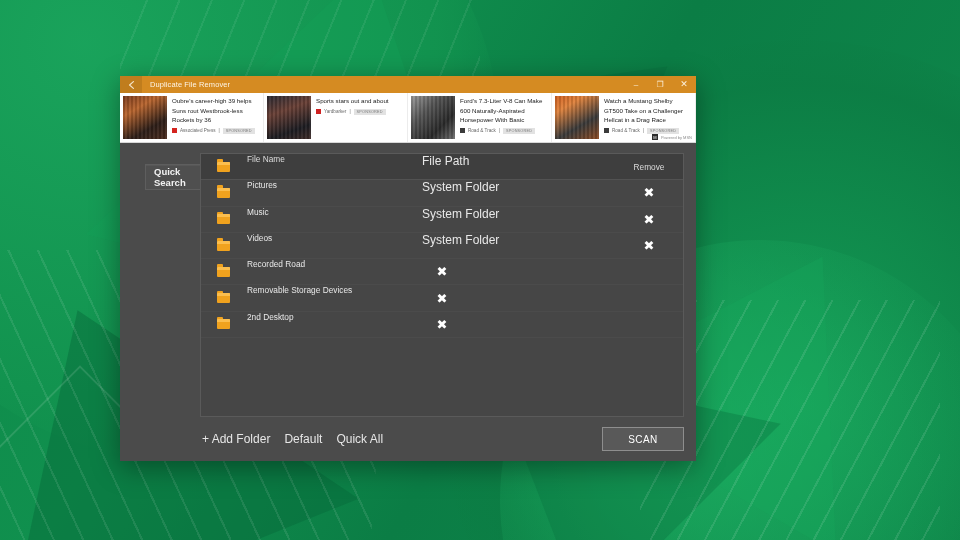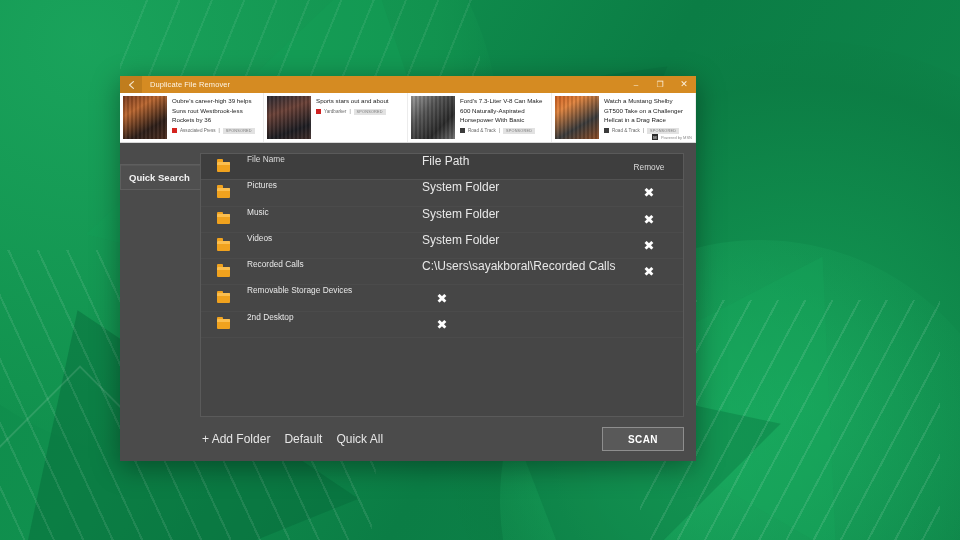--- a/index.html
+++ b/index.html
@@ -183,20 +183,21 @@
   }
   #quick-search-tab {
     height: 26px;
     background: #4f4f4f;
     border: 1px solid #5e5e5e;
     border-right: none;
     display: flex; align-items: center;
     padding-left: 8px;
     color: #f2f2f2; font-size: 9.5px; font-weight: bold;
     box-shadow: inset 0 1px 0 rgba(255,255,255,.05);
+    margin-left: 25px;
   }
 
   #main-panel { flex: 1 1 auto; min-width: 0; display: flex; flex-direction: column; padding: 10px 12px 0 0; }
 
   #table-card {
     flex: 1 1 auto;
     background: #464646;
     border: 1px solid #5a5a5a;
     display: flex; flex-direction: column;
     min-height: 0;
@@ -250,21 +251,21 @@
   }
   .foot-link {
     font-size: 12px; color: #e6e6e6; margin-right: 14px; white-space: nowrap;
   }
   #scan-button {
     margin-left: auto;
     width: 82px; height: 24px;
     background: #595959;
     border: 1px solid #8e8e8e;
     display: flex; align-items: center; justify-content: center;
-    color: #ffffff; font-size: 10px; font-weight: bold; letter-spacing: .4px;
+    color: #ffffff; font-size: 10px; font-weight: normal; letter-spacing: .4px;
   }
 </style>
 </head>
 <body>
 
 <div id="desktop">
   <div class="bg-shape bg-blob-1"></div>
   <div class="bg-shape bg-blob-2"></div>
   <div class="bg-shape bg-blob-3"></div>
   <div class="bg-tri tri-a"></div>
@@ -410,24 +411,21 @@
             </div>
             <div class="cell-remove">
               <span class="x-btn">✖</span>
             </div>
           </div>
 
           <div class="row data">
             <div class="cell-icon">
               <span class="folder-ico"></span>
             </div>
-            <div class="cell-name">Recorded Calls</div>
-            <div class="cell-path">
-              <span class="lnk">C:\Users\sayakboral\Recorded Calls</span>
-            </div>
+            <div class="cell-name">Recorded Road</div>
             <div class="cell-remove">
               <span class="x-btn">✖</span>
             </div>
           </div>
 
           <div class="row data">
             <div class="cell-icon">
               <span class="folder-ico"></span>
             </div>
             <div class="cell-name">Removable Storage Devices</div>

